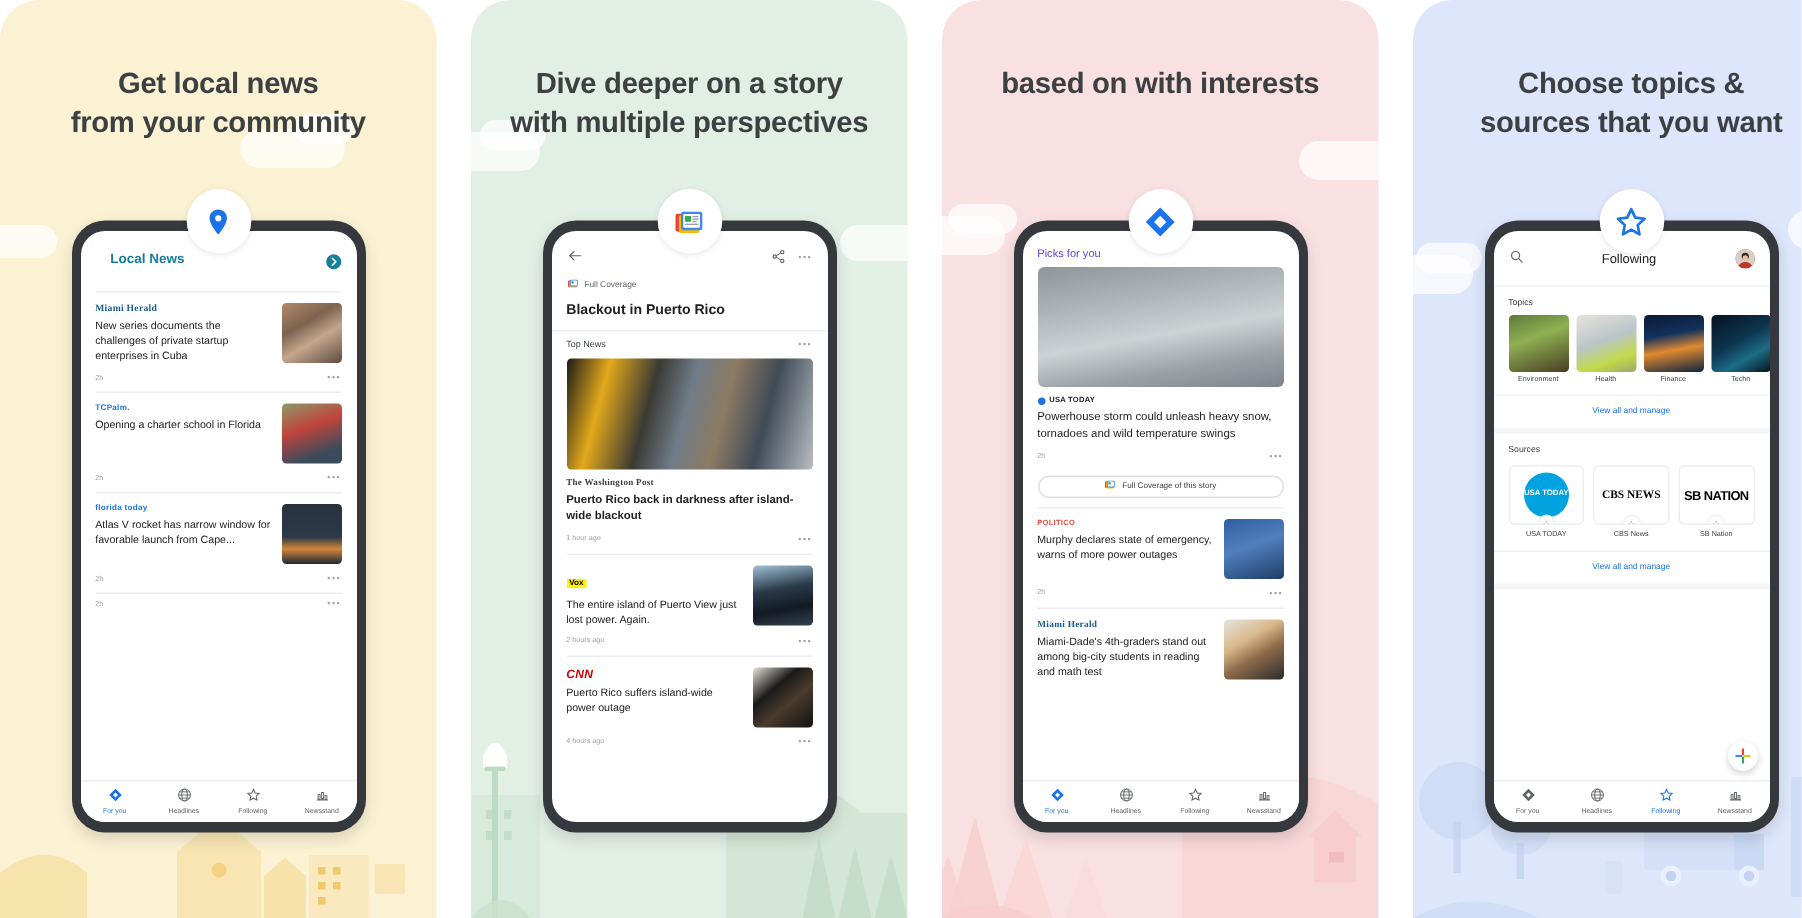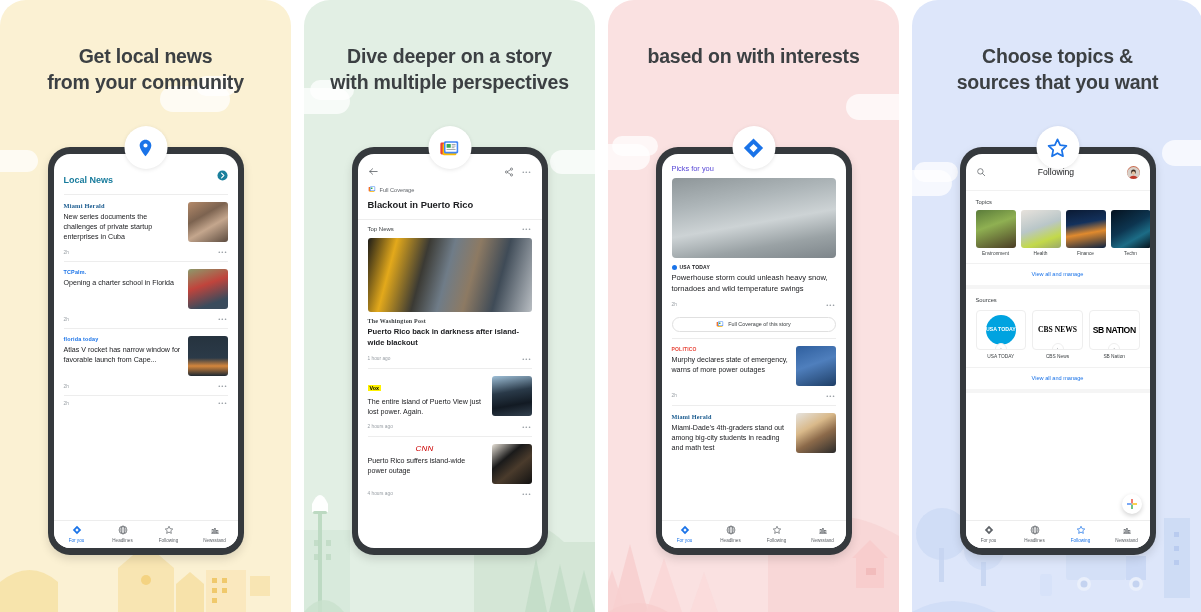--- a/index.html
+++ b/index.html
@@ -6,21 +6,21 @@
   html, body {
     width: 1201px; height: 612px;
     background: #ffffff;
     font-family: "Liberation Sans", sans-serif;
     overflow: hidden;
   }
   .stage {
     position: relative;
     width: 1201px; height: 612px;
     display: flex;
-    gap: 13px;
+    gap: 23px;
     background: #fff;
   }
   .panel {
     position: relative;
     width: 291px;
     height: 612px;
     border-radius: 26px 26px 0 0;
     overflow: hidden;
     flex: 0 0 auto;
   }
@@ -281,21 +281,21 @@
 
     <div class="badge">
       <svg width="20" height="20" viewBox="0 0 24 24">
           <path fill="#1a73e8" d="M12 2C8.1 2 5 5.1 5 9c0 5.2 7 13 7 13s7-7.8 7-13c0-3.9-3.1-7-7-7zm0 9.5A2.5 2.5 0 1 1 12 6.5a2.5 2.5 0 0 1 0 5z"></path>
         </svg>
     </div>
 
     <div class="phone">
       <div class="screen">
         <div class="scroll">
-          <div style="display:flex;align-items:flex-end;justify-content:space-between;padding:13px 10px 9px 10px;">
+          <div style="display:flex;align-items:flex-start;justify-content:space-between;padding:13px 10px 9px 20px;">
             <span style="font-size:9px;font-weight:bold;color:#177b9c;">Local News</span>
             <span>
               <svg width="11" height="11" viewBox="0 0 24 24">
                   <circle cx="12" cy="12" r="11" fill="#1a7f9c"></circle>
                   <path d="M10 7l5 5-5 5" stroke="#fff" stroke-width="2.4" fill="none" stroke-linecap="round" stroke-linejoin="round"></path>
                 </svg>
             </span>
           </div>
           <div class="row-div"></div>
 
@@ -483,21 +483,21 @@
             <div class="thumb" style="background:linear-gradient(170deg,#9fc0d8 0%,#2a3a49 40%,#121a23 70%,#33414f 100%);"></div>
           </div>
           <div class="meta">
             <span>2 hours ago</span>
             <span class="dots">•••</span>
           </div>
           <div class="row-div"></div>
 
           <div class="art">
             <div class="txt">
-              <div class="src" style="color:#cc0000;font-size:8px;font-weight:normal;font-style:italic;margin-left:48px;">CNN</div>
+              <div class="src" style="color:#cc0000;font-size:8px;font-weight:bold;font-style:italic;">CNN</div>
               <div class="ttl">Puerto Rico suffers island-wide power outage</div>
             </div>
             <div class="thumb" style="background:linear-gradient(140deg,#e8e2d8 0%,#1a1a1a 35%,#4a3b2c 60%,#121212 100%);"></div>
           </div>
           <div class="meta">
             <span>4 hours ago</span>
             <span class="dots">•••</span>
           </div>
         </div>
       </div>

